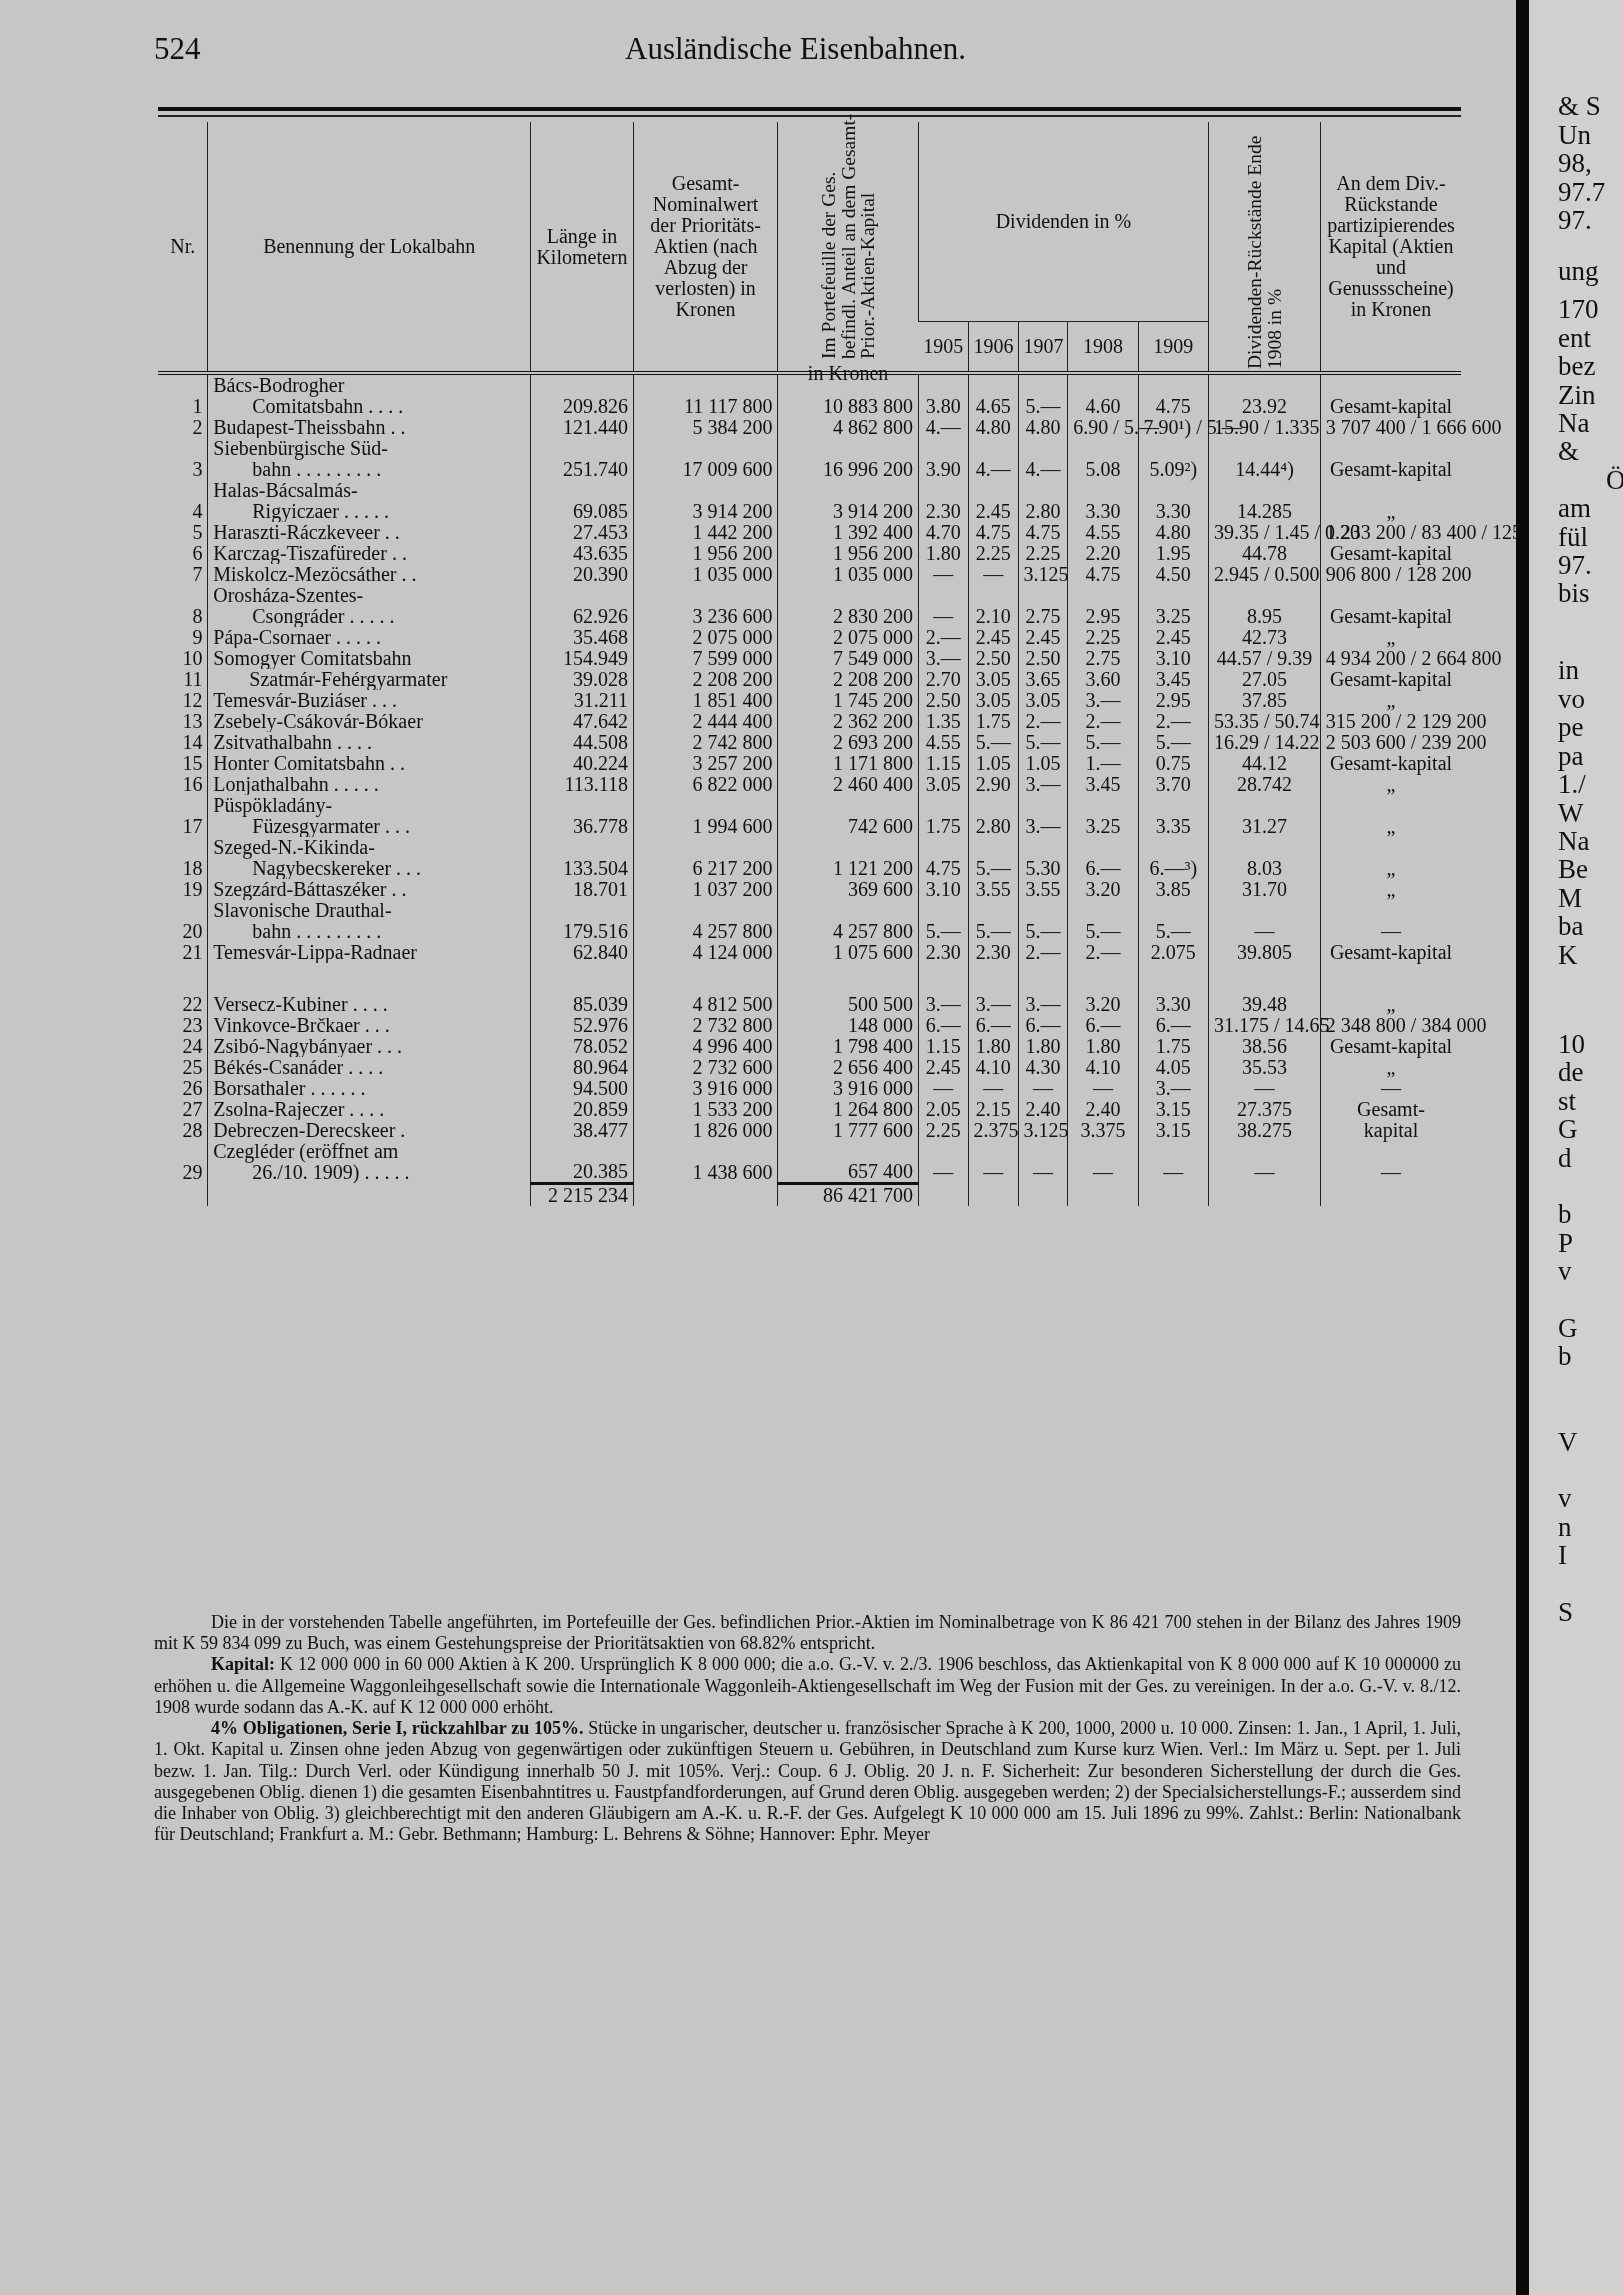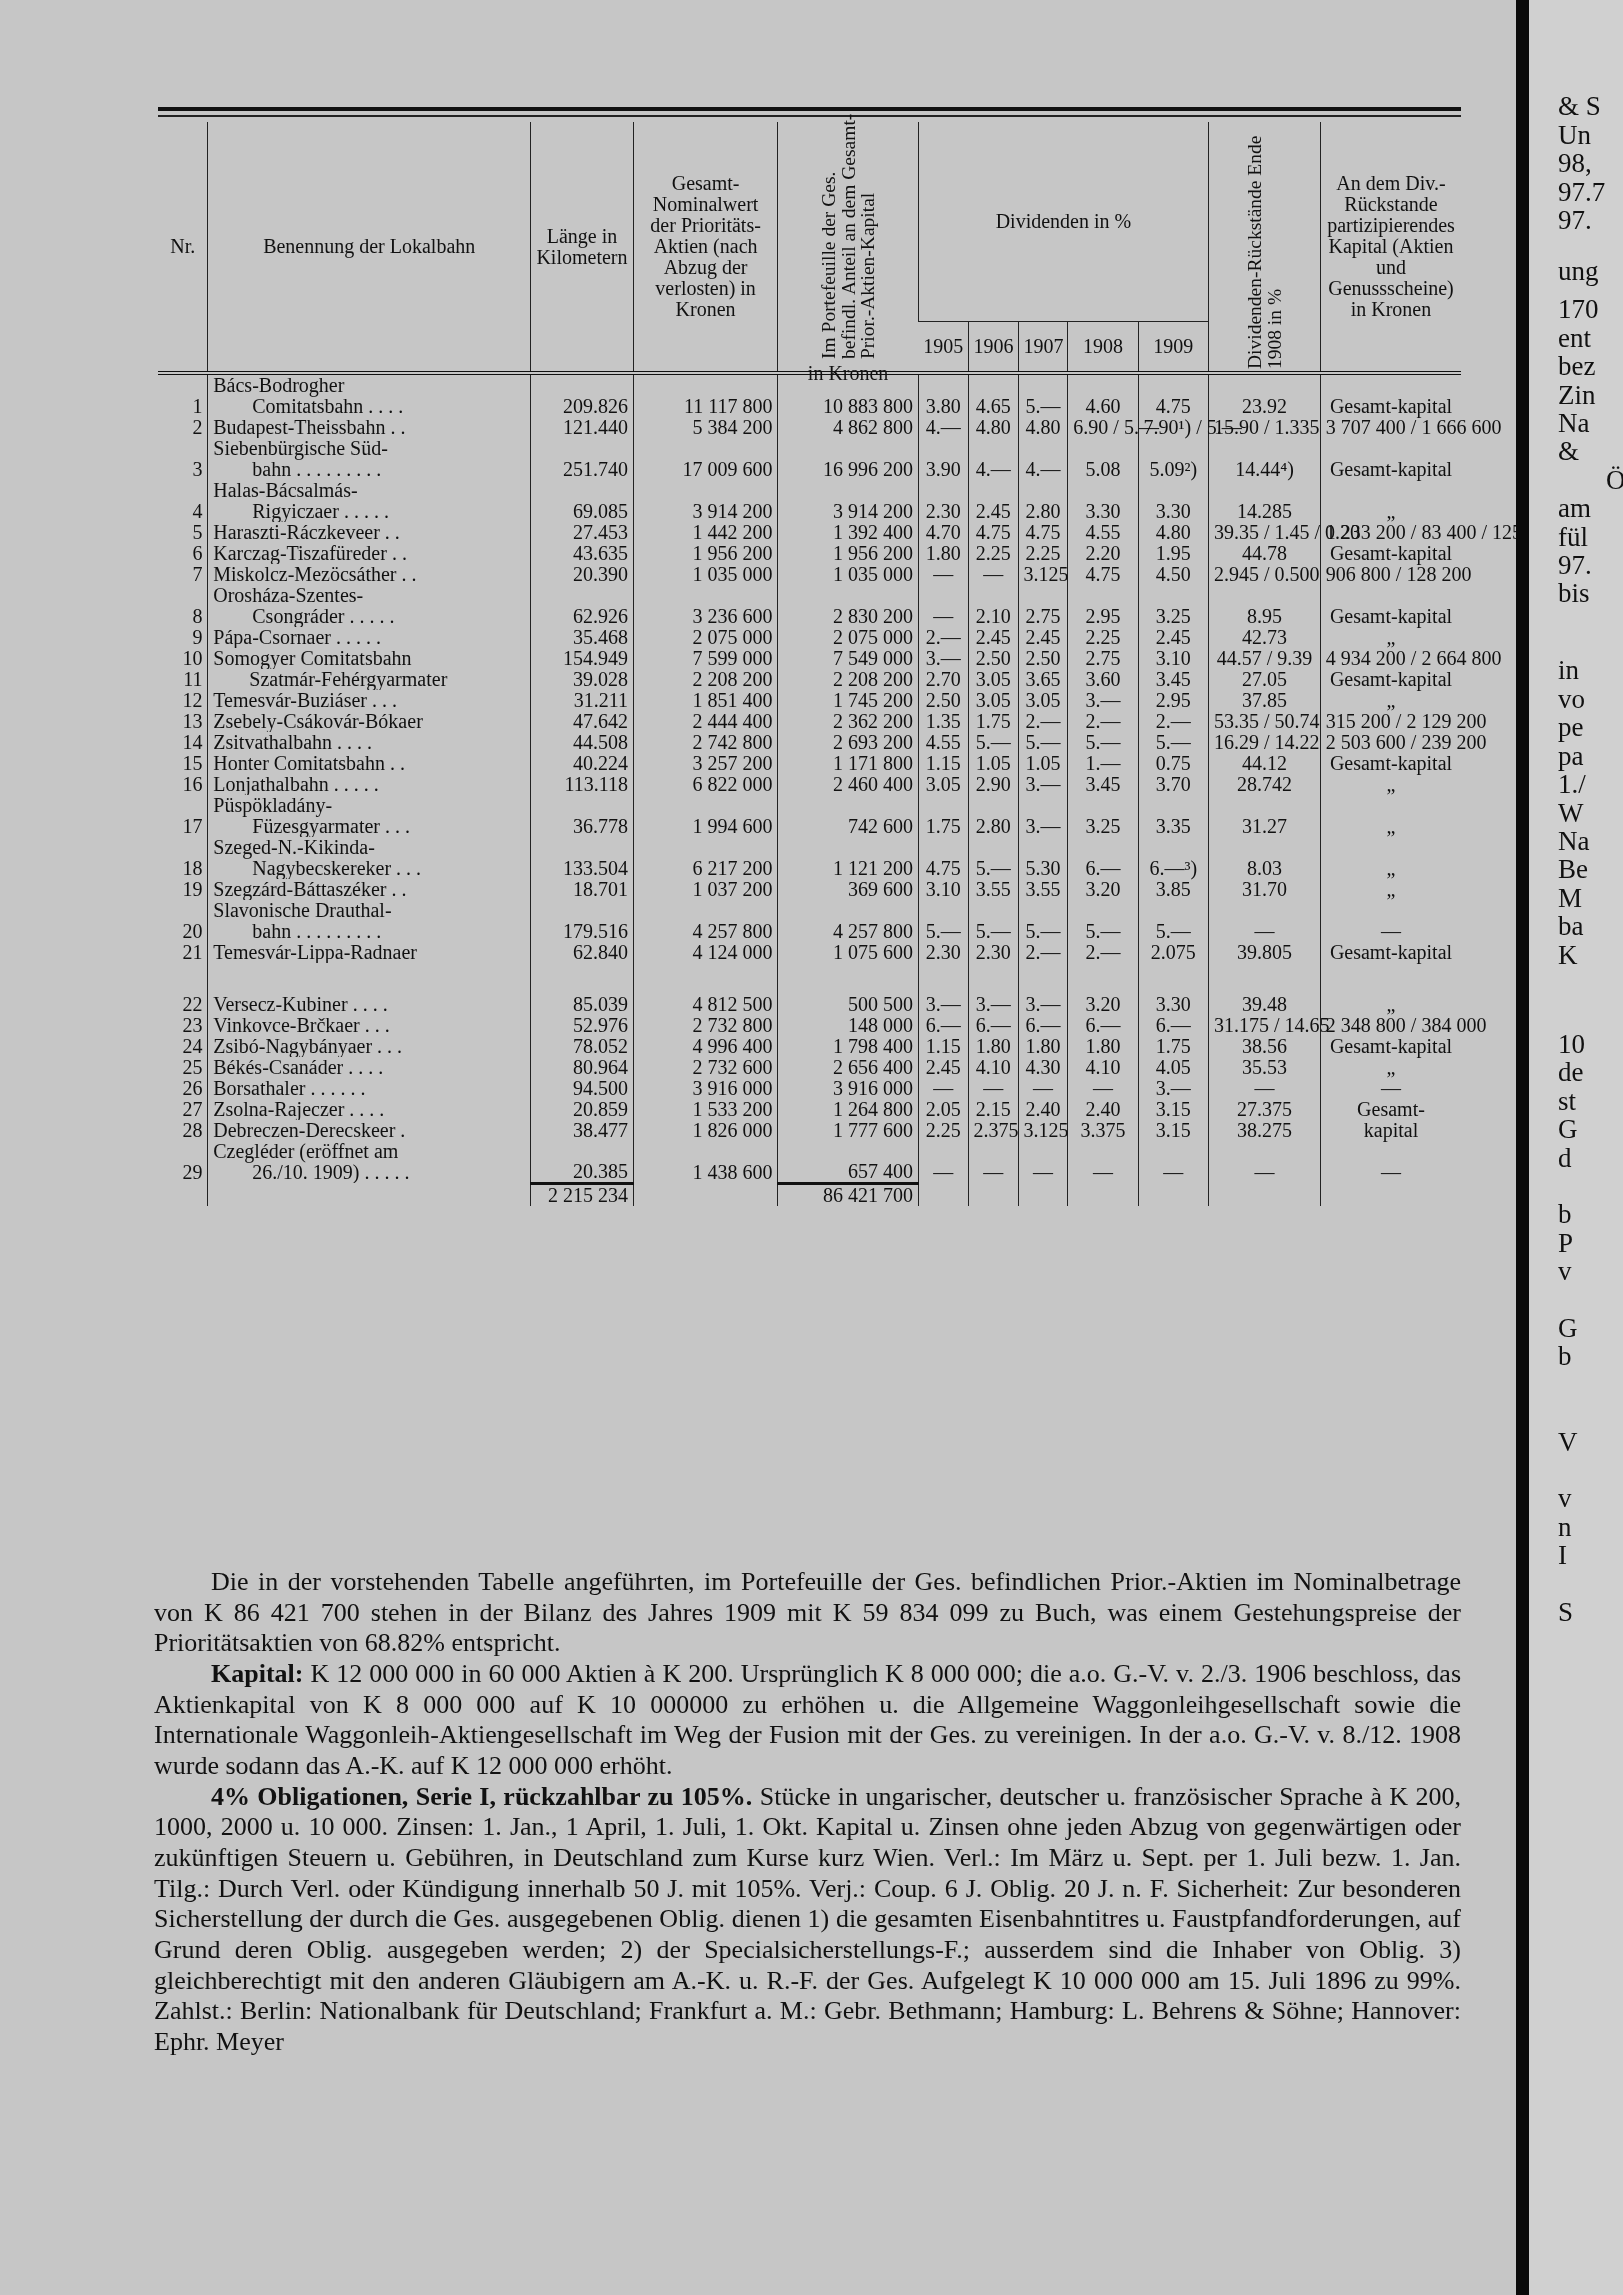--- a/index.html
+++ b/index.html
@@ -57,31 +57,35 @@
   td.ctr { text-align: center; white-space: nowrap; }
   .indent { padding-left: 39px; display: block; }
   tr.total td { border-top: none; }
   .total-line { border-top: 3.2px solid #111 !important; }
 
   .footnote {
     position: absolute; left: 158px; top: 1506px; width: 1303px; font-size: 20px; line-height: 1.2;
     text-indent: 41px; text-align: justify;
   }
   .body-text {
-    position: absolute; left: 154px; top: 1567px; width: 1307px;
-    font-size: 26px; line-height: 1.18; text-align: justify;
+    position: absolute; left: 154px; top: 1612px; width: 1307px;
+    font-size: 18px; line-height: 1.18; text-align: justify;
   }
   .body-text p { margin: 0; text-indent: 57px; }
   .bold { font-weight: bold; }
 </style>
 </head>
 <body>
 
 <div class="page">
 
+  <div class="header-row">
+    <span class="page-number">524</span>
+    <span class="running-title">Ausländische Eisenbahnen.</span>
+  </div>
   <div class="rule-thick" style="top:107px"></div>
   <div class="rule-thin" style="top:115px"></div>
 
   <table class="data">
     <colgroup>
       <col style="width:49px">
         <col style="width:317px">
         <col style="width:101px">
         <col style="width:142px">
       <col style="width:138px">

